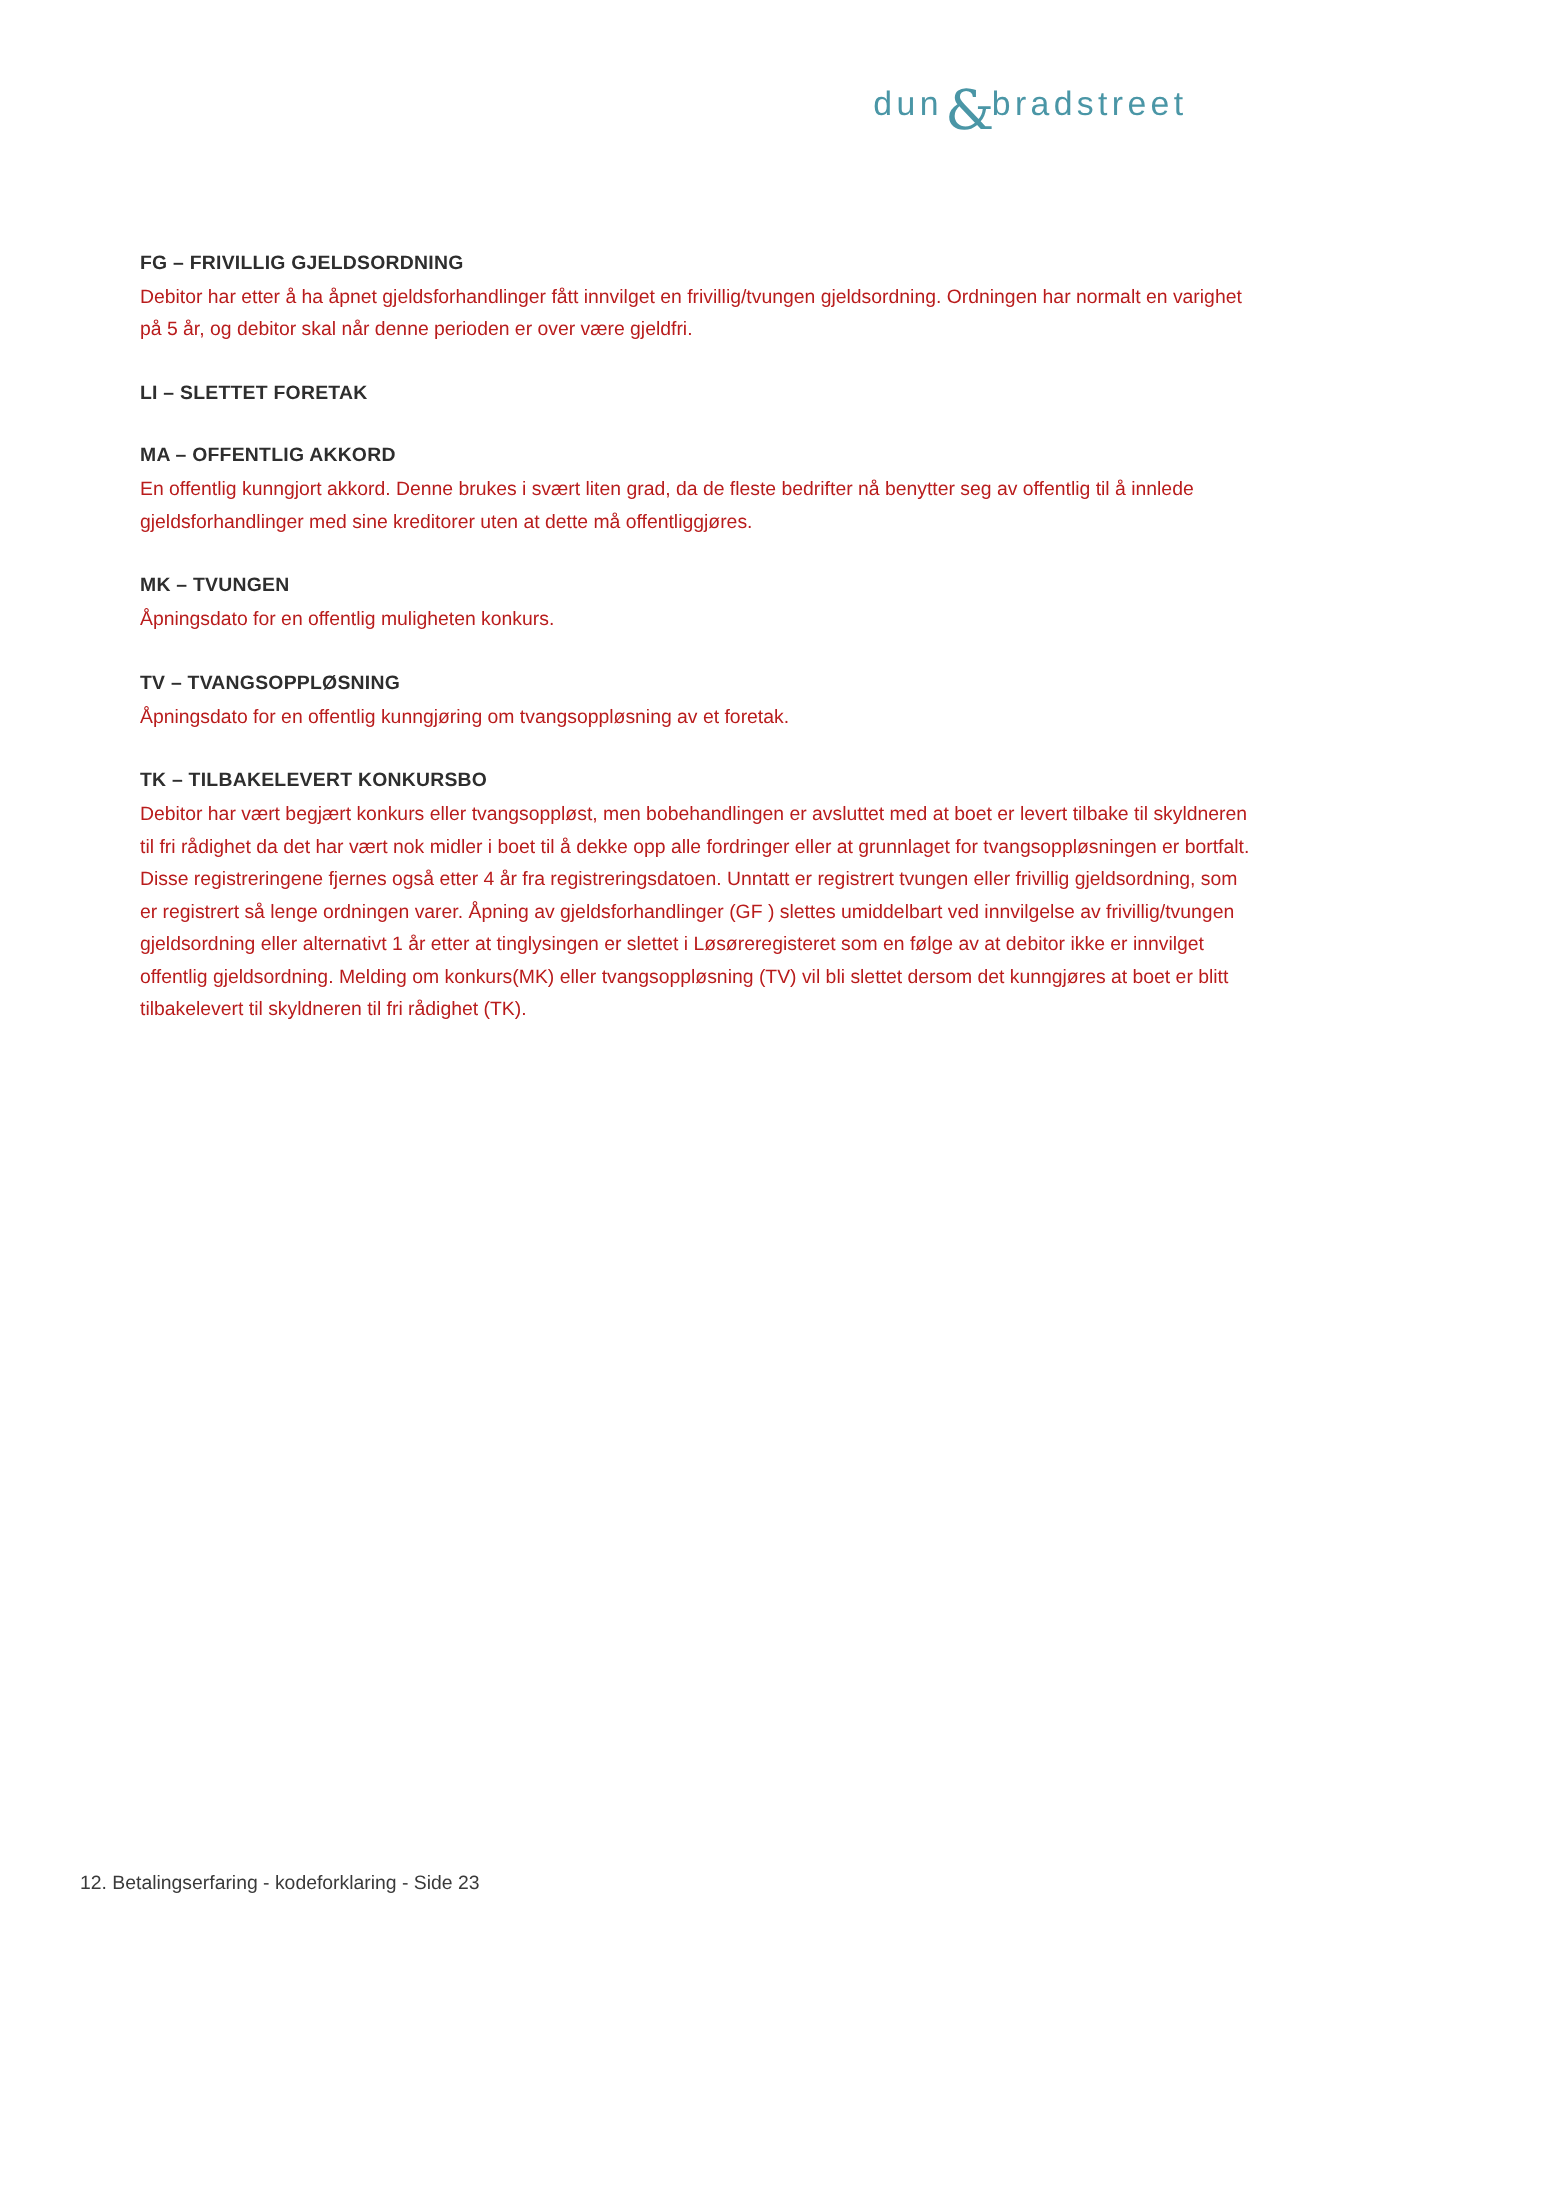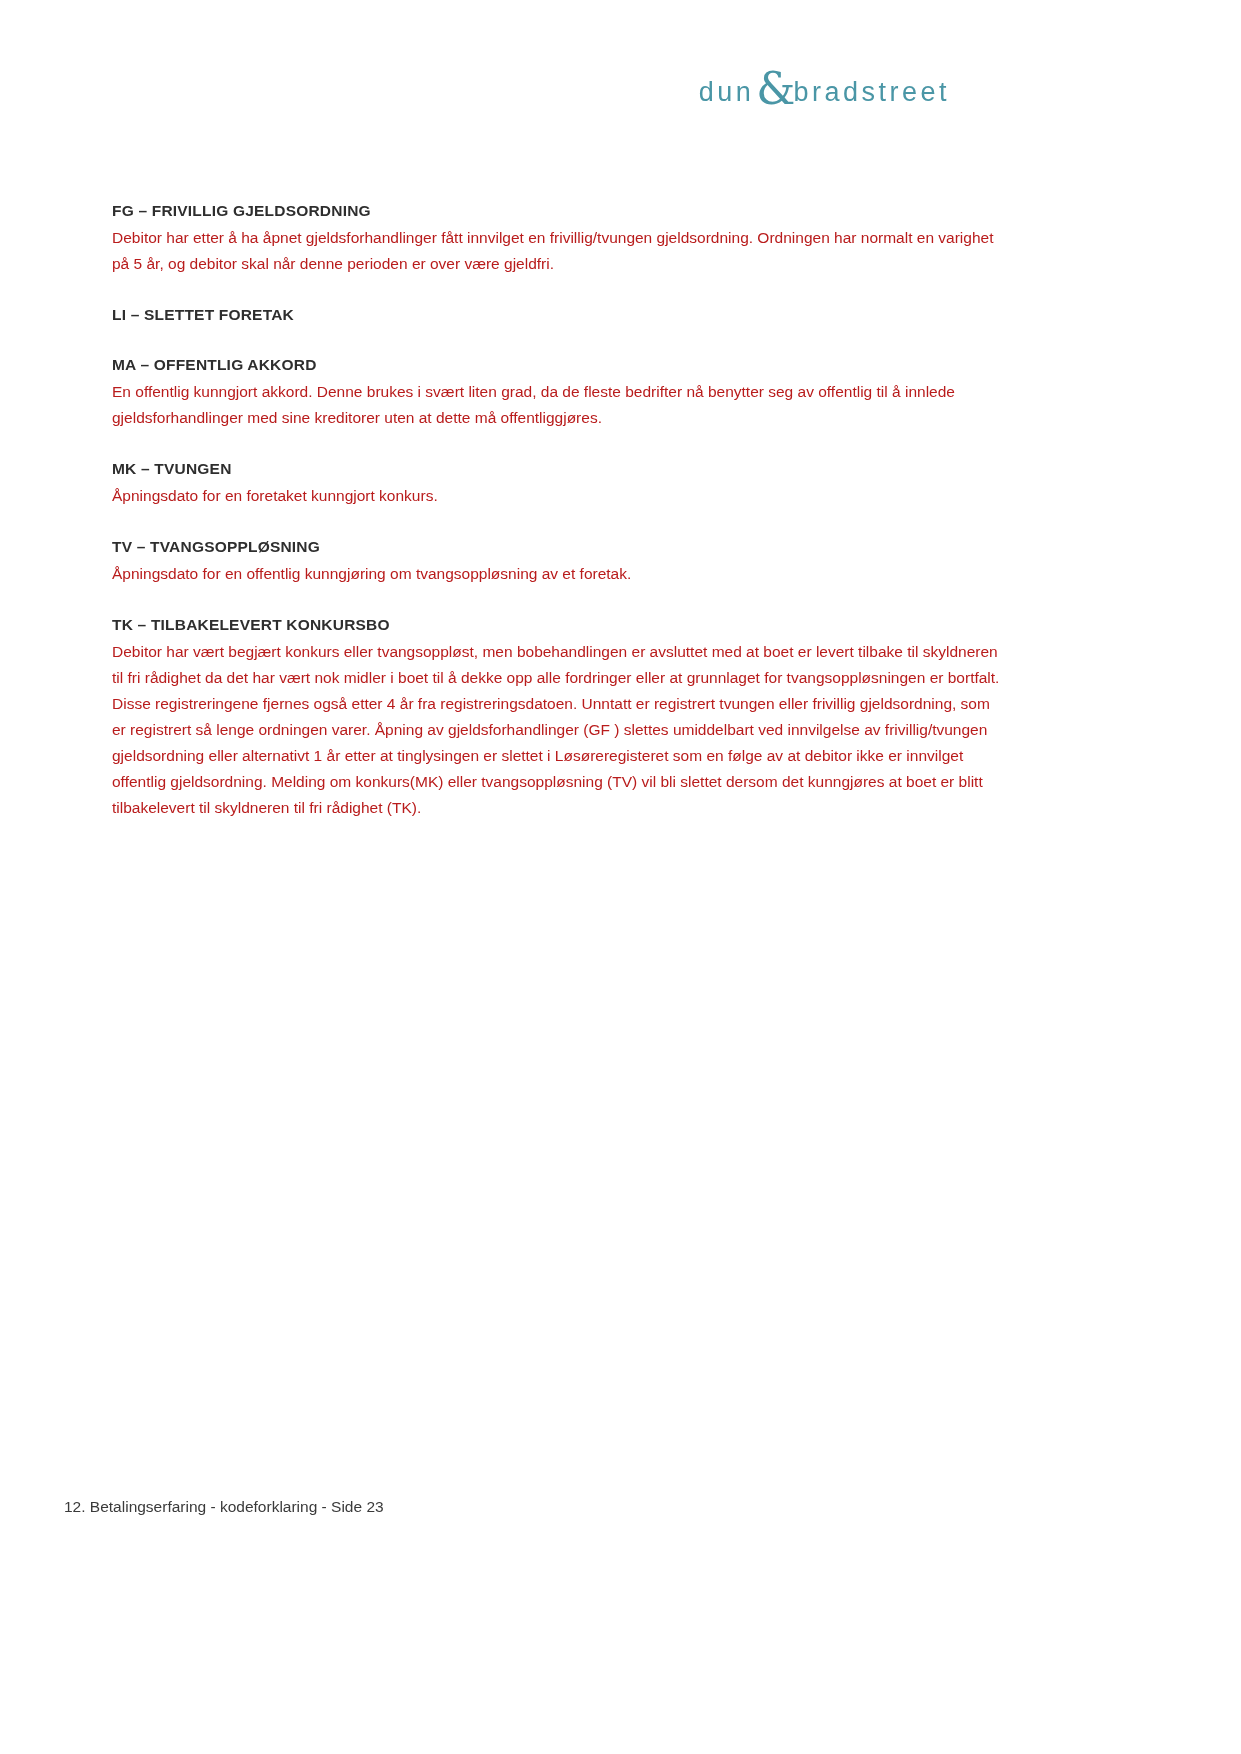--- a/index.html
+++ b/index.html
@@ -16,21 +16,21 @@
     inset: 0;
     background: #ffffff;
     overflow: hidden;
   }
   
   .logo {
     position: absolute;
     top: 70px;
     right: 291px;
     display: flex;
-    align-items: center;
+    align-items: flex-start;
     color: #4a96a6;
     white-space: nowrap;
     line-height: 1;
   }
   .logo .word {
     font-size: 27px;
     letter-spacing: 3.5px;
     font-weight: 400;
     color: #4a96a6;
   }
@@ -98,21 +98,21 @@
       <div class="heading">LI – SLETTET FORETAK</div>
     </section>
 
     <section class="section">
       <div class="heading">MA – OFFENTLIG AKKORD</div>
       <p class="body-text">En offentlig kunngjort akkord. Denne brukes i svært liten grad, da de fleste bedrifter nå benytter seg av offentlig til å innlede gjeldsforhandlinger med sine kreditorer uten at dette må offentliggjøres.</p>
     </section>
 
     <section class="section">
       <div class="heading">MK – TVUNGEN</div>
-      <p class="body-text">Åpningsdato for en foretaket kunngjort konkurs.</p>
+      <p class="body-text">Åpningsdato for en offentlig muligheten konkurs.</p>
     </section>
 
     <section class="section">
       <div class="heading">TV – TVANGSOPPLØSNING</div>
       <p class="body-text">Åpningsdato for en offentlig kunngjøring om tvangsoppløsning av et foretak.</p>
     </section>
 
     <section class="section">
       <div class="heading">TK – TILBAKELEVERT KONKURSBO</div>
       <p class="body-text">Debitor har vært begjært konkurs eller tvangsoppløst, men bobehandlingen er avsluttet med at boet er levert tilbake til skyldneren til fri rådighet da det har vært nok midler i boet til å dekke opp alle fordringer eller at grunnlaget for tvangsoppløsningen er bortfalt. Disse registreringene fjernes også etter 4 år fra registreringsdatoen. Unntatt er registrert tvungen eller frivillig gjeldsordning, som er registrert så lenge ordningen varer. Åpning av gjeldsforhandlinger (GF ) slettes umiddelbart ved innvilgelse av frivillig/tvungen gjeldsordning eller alternativt 1 år etter at tinglysingen er slettet i Løsøreregisteret som en følge av at debitor ikke er innvilget offentlig gjeldsordning. Melding om konkurs(MK) eller tvangsoppløsning (TV) vil bli slettet dersom det kunngjøres at boet er blitt tilbakelevert til skyldneren til fri rådighet (TK).</p>

